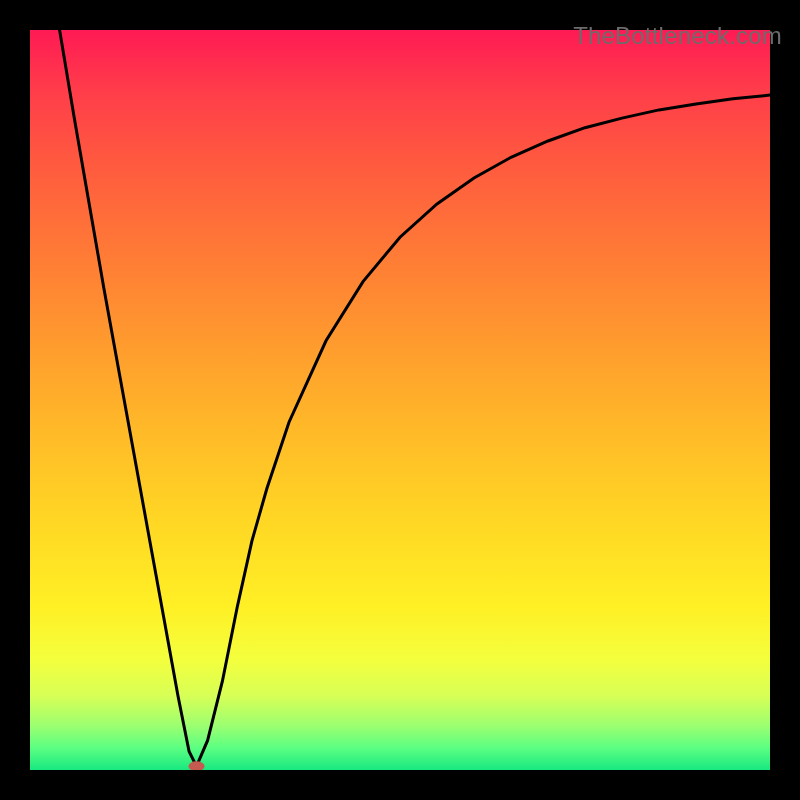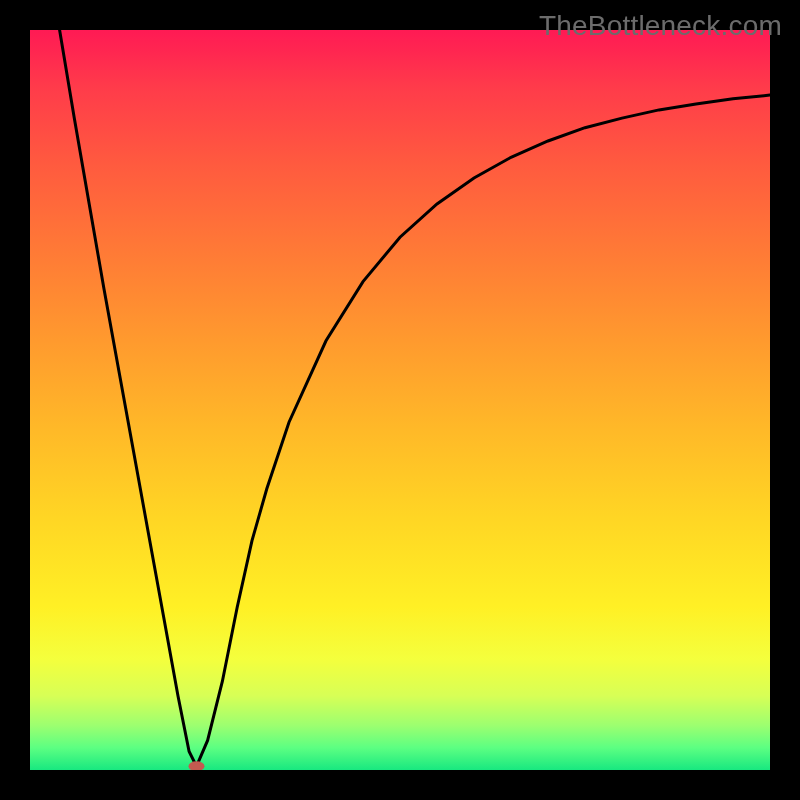--- a/index.html
+++ b/index.html
@@ -52,24 +52,24 @@
       #fff025 78%,
       #f4ff3d 85%,
       #d7ff56 90%,
       #9cff70 94%,
       #5cff82 97%,
       #18e880 100%
     );
   }
   .watermark {
     position: absolute;
-    top: 10px;
+    top: 22px;
     right: 18px;
     color: #6c6c6c;
-    font-size: 28px;
+    font-size: 24px;
     letter-spacing: 0.2px;
     z-index: 10;
   }
   svg.curve {
     position: absolute;
     inset: 0;
     width: 100%;
     height: 100%;
   }
 </style>

